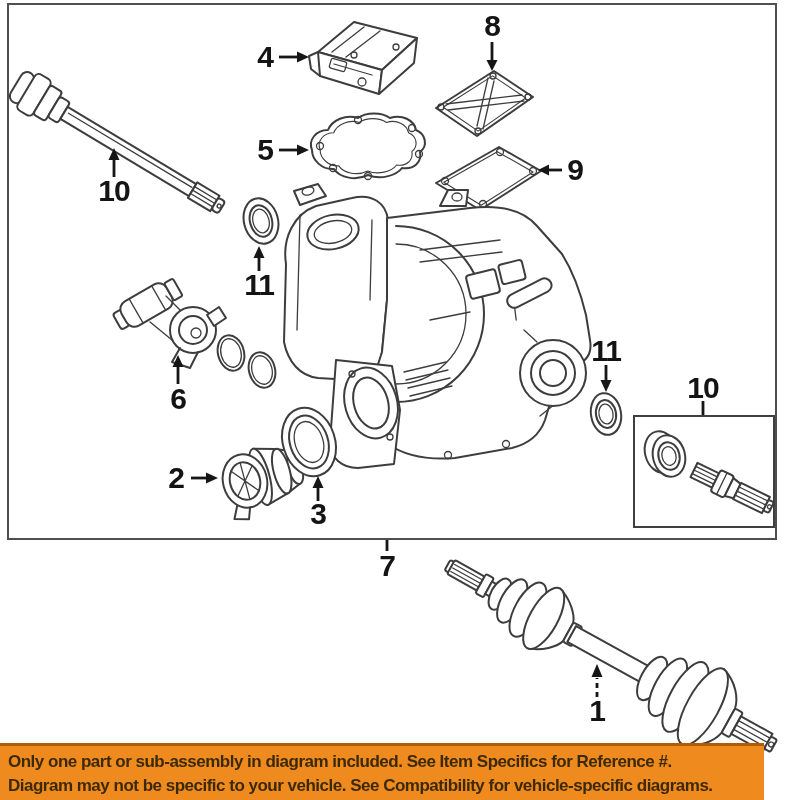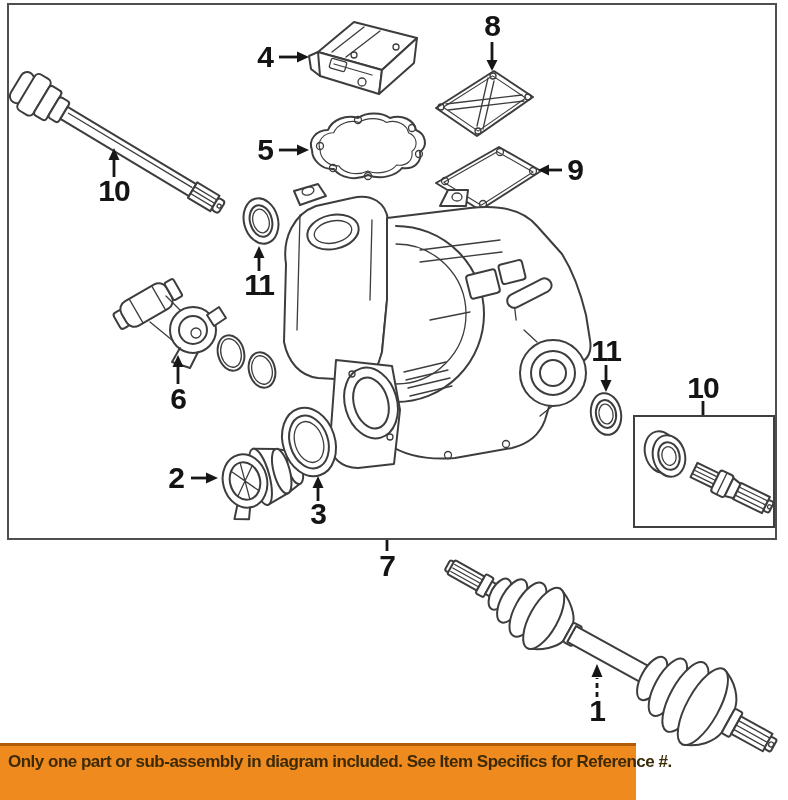--- a/index.html
+++ b/index.html
@@ -11,21 +11,21 @@
   .p{fill:#ffffff;stroke:#3d3d3d;stroke-width:2;stroke-linejoin:round;stroke-linecap:round;}
   .l{fill:none;stroke:#3d3d3d;stroke-width:2;stroke-linejoin:round;stroke-linecap:round;}
   .t{fill:none;stroke:#3d3d3d;stroke-width:1.3;stroke-linejoin:round;stroke-linecap:round;}
   .ar{fill:none;stroke:#161616;stroke-width:2.8;}
   .ah{fill:#161616;stroke:none;}
   
   .callout{position:absolute;transform:translate(-50%,-50%);
            font:700 30px "Liberation Sans",sans-serif;color:#141414;
            letter-spacing:-1px;white-space:nowrap;}
   
-  .banner{position:absolute;left:0;top:743px;width:636px;height:57px;
+  .banner{position:absolute;left:0;top:743px;width:764px;height:57px;
           background:#ee8a1e;border-top:3px solid #b05c04;box-sizing:border-box;
           padding:4px 0 0 8px;}
   .banner-line{font:700 17px "Liberation Sans",sans-serif;color:#3c2a06;
                letter-spacing:-0.5px;line-height:24px;white-space:nowrap;}
 </style>
 </head>
 <body>
 
 <div class="stage">
 
@@ -277,15 +277,16 @@
   <div class="callout" style="left:178px;top:399px">6</div>
   <div class="callout" style="left:176px;top:478px">2</div>
   <div class="callout" style="left:318px;top:514px">3</div>
   <div class="callout" style="left:606px;top:351px">11</div>
   <div class="callout" style="left:703px;top:388px">10</div>
   <div class="callout" style="left:387px;top:566px">7</div>
   <div class="callout" style="left:597px;top:711px">1</div>
 
   <div class="banner" style="background: rgb(238, 138, 30); border-top-color: rgb(176, 92, 4);">
     <div class="banner-line" style="color: rgb(60, 42, 6);">Only one part or sub-assembly in diagram included. See Item Specifics for Reference #.</div>
+    <div class="banner-line" style="color: rgb(60, 42, 6);">Diagram may not be specific to your vehicle. See Compatibility for vehicle-specific diagrams.</div>
   </div>
 
 </div>
 
 </body></html>

